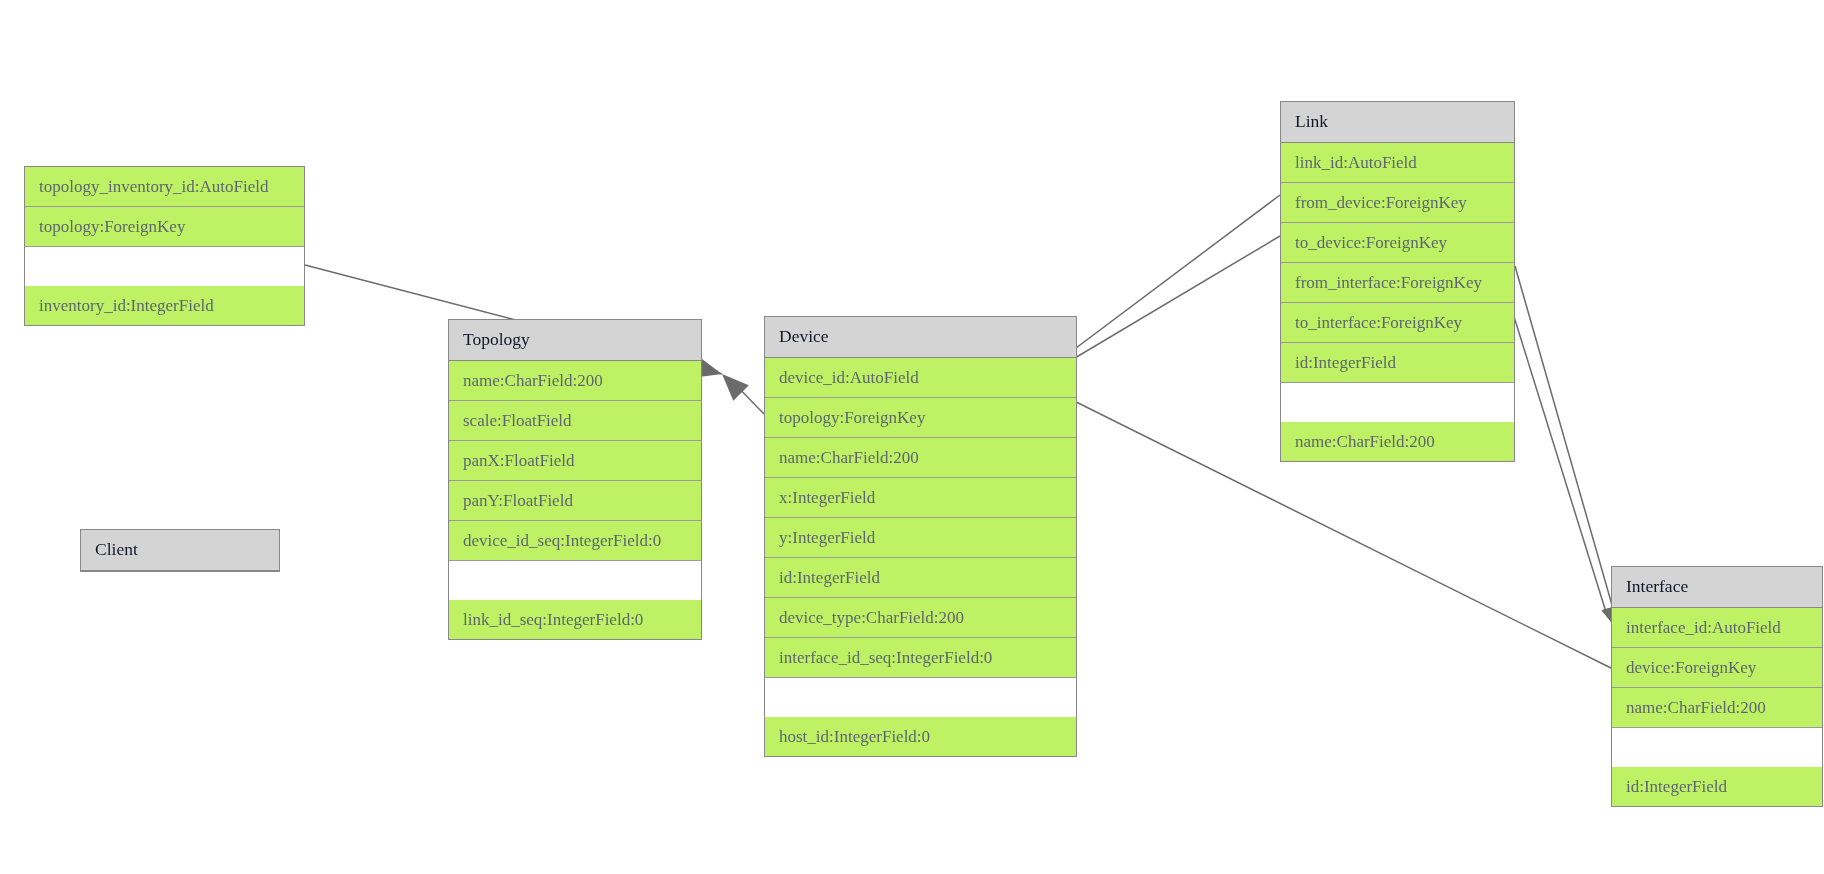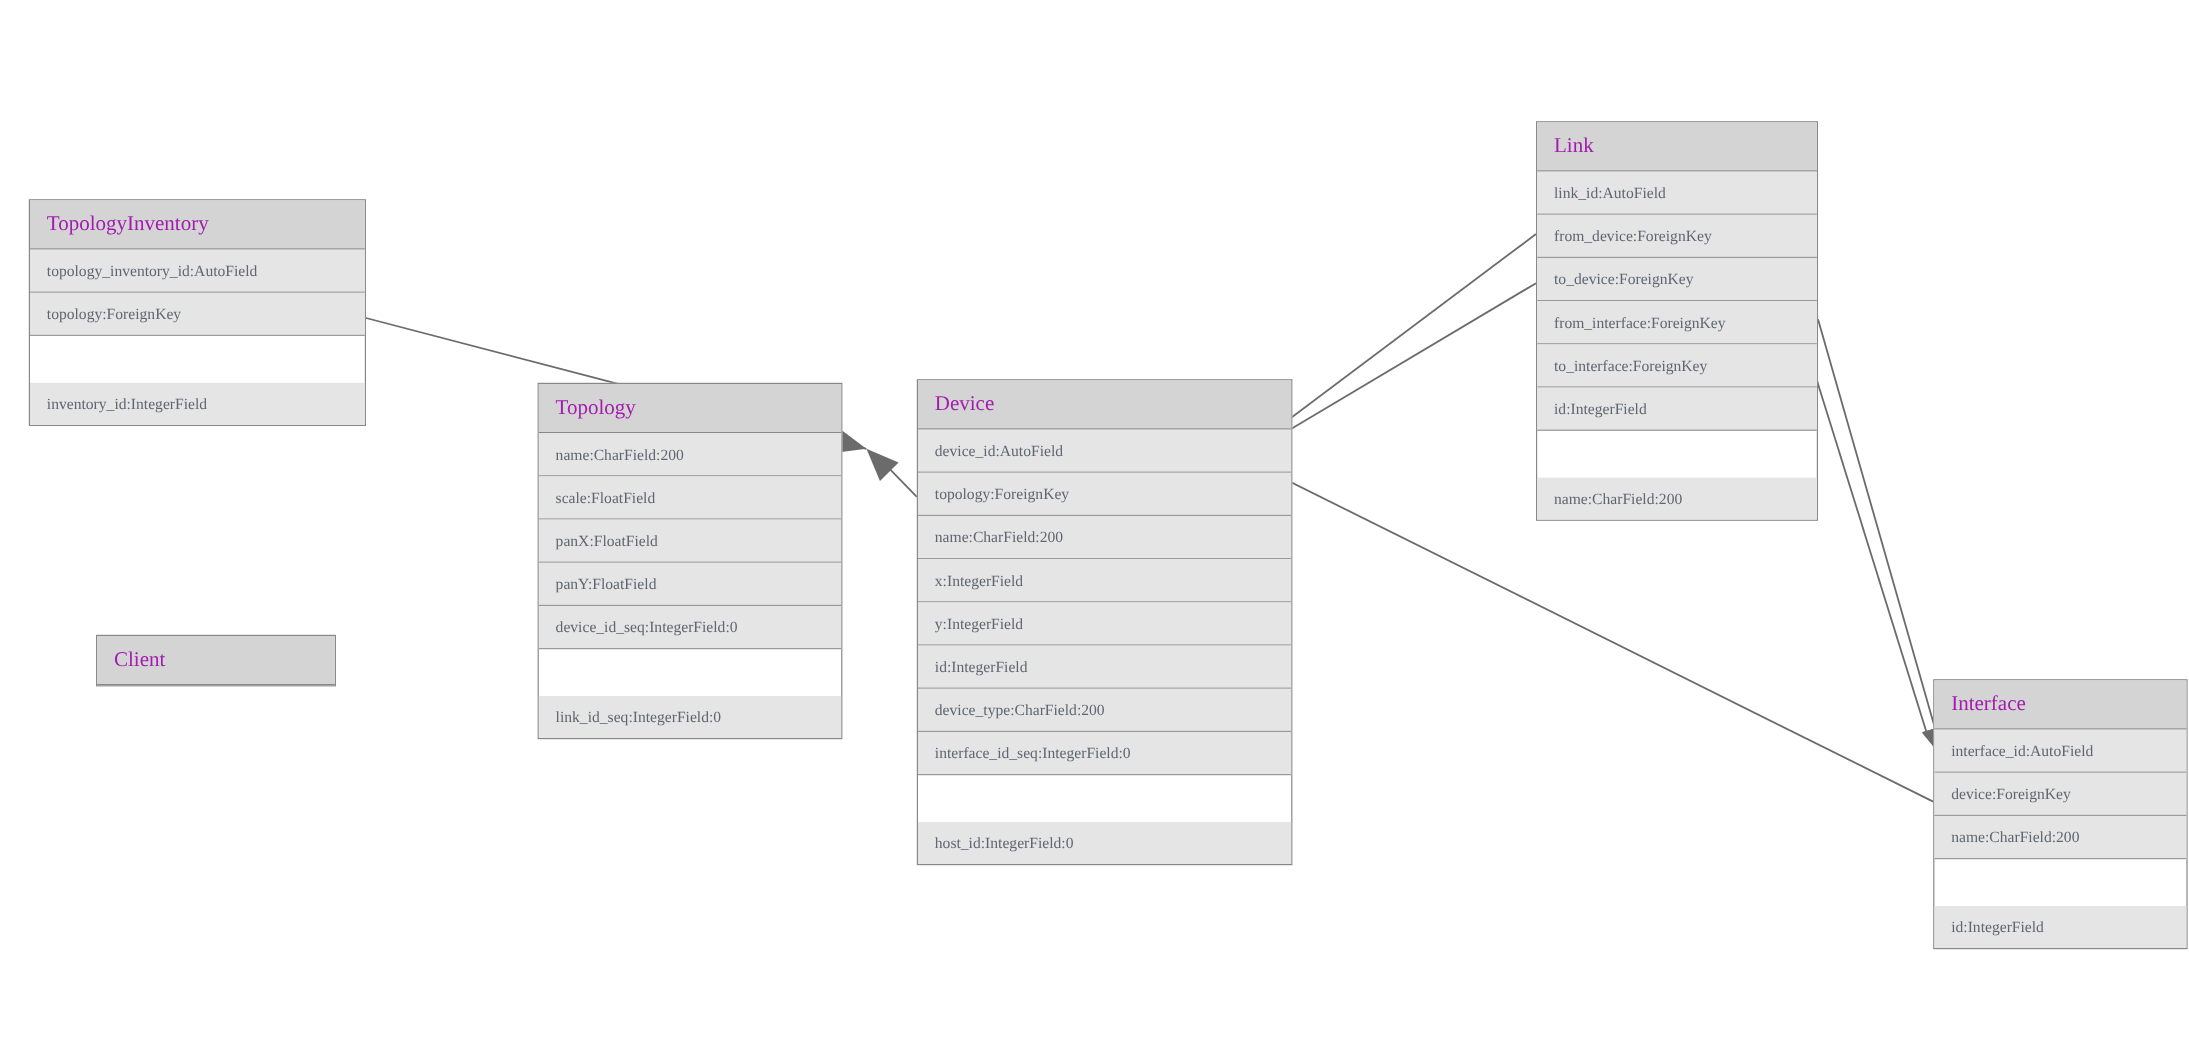--- a/index.html
+++ b/index.html
@@ -27,37 +27,37 @@
     position: absolute;
     box-sizing: border-box;
     border: 1.4px solid #888888;
     background: #ffffff;
     z-index: 2;
   }
   .entity-header {
     box-sizing: border-box;
     background: #d4d4d4;
     border-bottom: 1.4px solid #888888;
-    color: #a21caf;
+    color: #0f172a;
     font-size: 17.5px;
     line-height: 1;
     padding: 11px 0 11px 14px;
     white-space: nowrap;
     overflow: hidden;
   }
   .entity-field {
     box-sizing: border-box;
     border-bottom: 1.2px solid #9a9a9a;
     color: #5f6672;
-    font-size: 13px;
+    font-size: 17px;
     line-height: 1;
     padding: 11px 0 11px 14px;
     white-space: nowrap;
     overflow: hidden;
-    background: #e5e5e5;
+    background: #bef264;
   }
   .entity-field:last-child {
     border-bottom: none;
     margin-top: 39px;
   }
 </style>
 </head>
 <body>
 
 <div id="canvas">
@@ -78,21 +78,20 @@
         <polygon points="0,0 -27,-11 -27,11" transform="translate(1036,378) rotate(216.8)"></polygon>
         <polygon points="0,0 -27,-11 -27,11" transform="translate(1036,381) rotate(210.7)"></polygon>
         <polygon points="0,0 -27,-11 -27,11" transform="translate(1620,633) rotate(74)"></polygon>
         <polygon points="0,0 -27,-11 -27,11" transform="translate(1620,633) rotate(72.7)"></polygon>
         <polygon points="0,0 -27,-11 -27,11" transform="translate(1036,382) rotate(206.4)"></polygon>
       </g>
   </svg>
 
   <div id="entities">
       <div class="entity" style="left: 24px; top: 166px; width: 281px;">
-        <div class="entity-header">TopologyInventory</div>
         <div class="entity-field">topology_inventory_id:AutoField</div>
         <div class="entity-field">topology:ForeignKey</div>
         <div class="entity-field">inventory_id:IntegerField</div>
       </div>
       <div class="entity" style="left: 80px; top: 529px; width: 200px;">
         <div class="entity-header">Client</div>
       </div>
       <div class="entity" style="left: 448px; top: 319px; width: 254px;">
         <div class="entity-header">Topology</div>
         <div class="entity-field">name:CharField:200</div>

